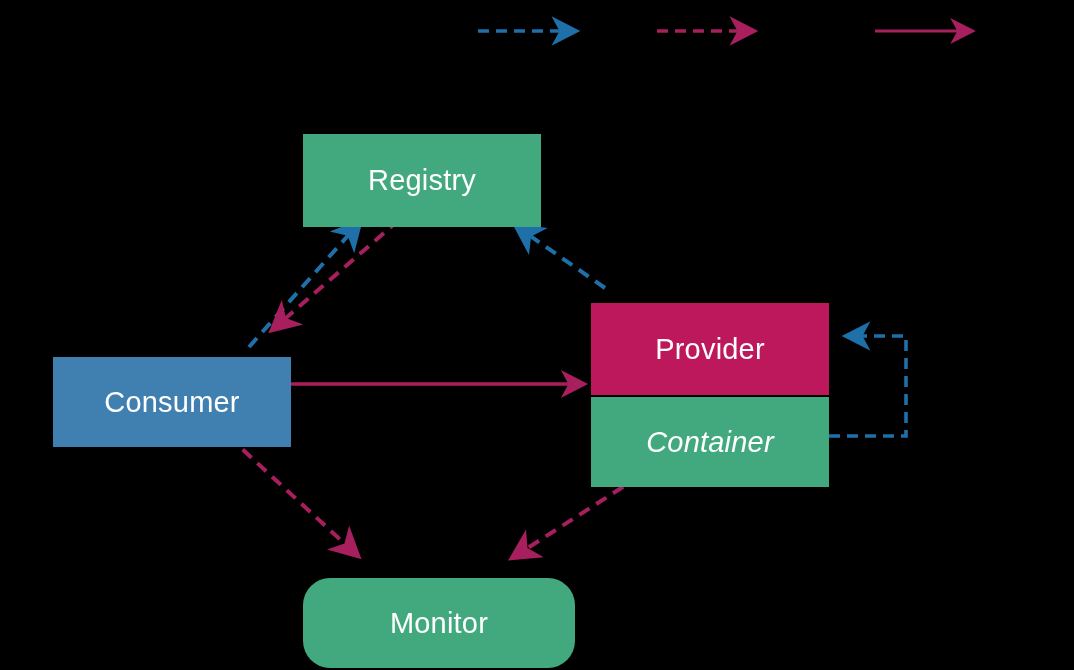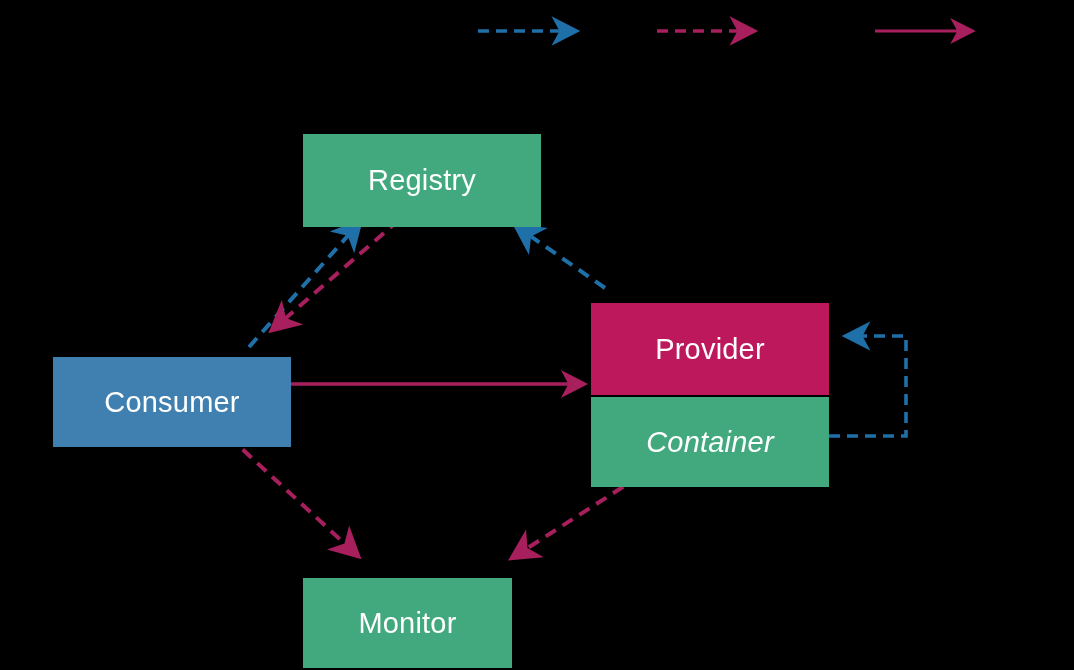--- a/index.html
+++ b/index.html
@@ -109,21 +109,21 @@
   </div>
 
   <div class="node-box" style="left:591px; top:291px; width:238px; height:92px; background:#be185d;">
     <span>Provider</span>
   </div>
 
   <div class="node-box" style="left:591px; top:385px; width:238px; height:90px; background:#41a97d;font-style:italic;">
     <span>Container</span>
   </div>
 
-  <div class="node-box" style="left:303px; top:566px; width:209px; height:90px; background:#41a97d;">
+  <div class="node-box" style="left:303px; top:566px; width:272px; height:90px; background:#41a97d;border-radius:27px;">
     <span>Monitor</span>
   </div>
 
   <div class="legend-label" style="left:590px; top:24px;"></div>
   <div class="legend-label" style="left:768px; top:24px;"></div>
   <div class="legend-label" style="left:986px; top:24px;"></div>
 
 </div>
 
 </body></html>

